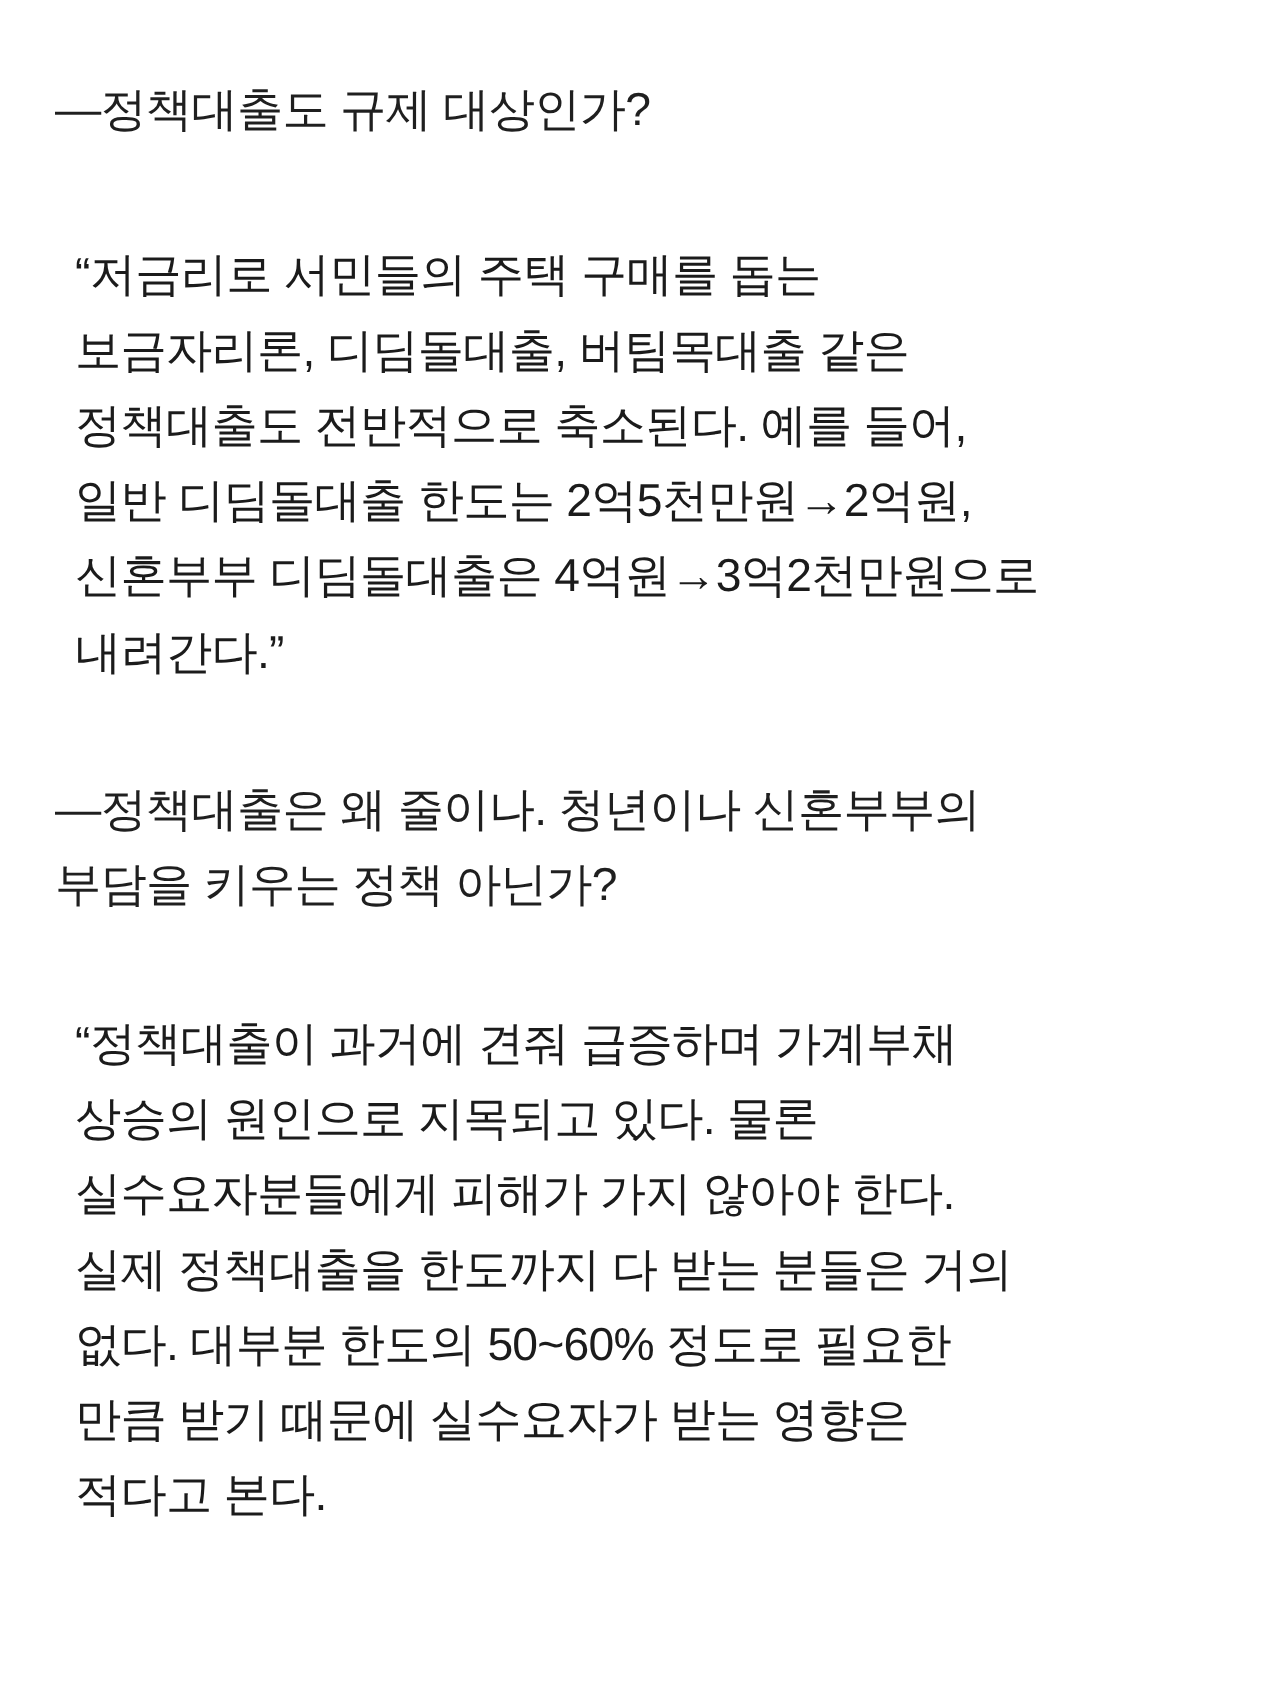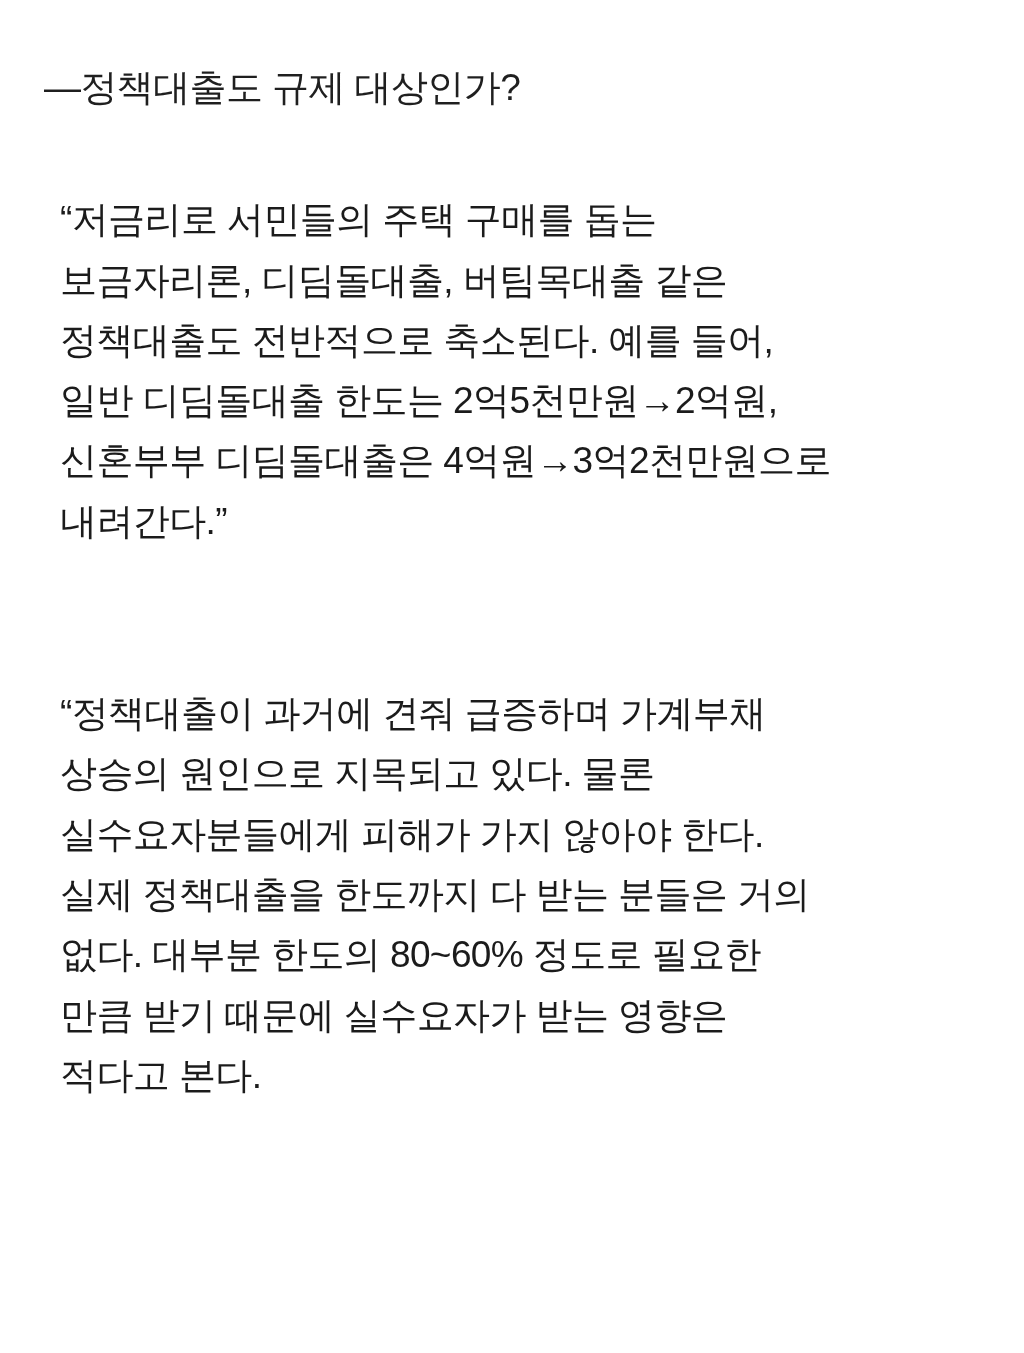--- a/index.html
+++ b/index.html
@@ -49,18 +49,19 @@
 <div class="article">
 
   <p class="block question">—정책대출도 규제 대상인가?</p>
 
   <div class="spacer-lg"></div>
 
   <p class="block answer">“저금리로 서민들의 주택 구매를 돕는 보금자리론, 디딤돌대출, 버팀목대출 같은 정책대출도 전반적으로 축소된다. 예를 들어, 일반 디딤돌대출 한도는 2억5천만원→2억원, 신혼부부 디딤돌대출은 4억원→3억2천만원으로 내려간다.”</p>
 
   <div class="spacer-md"></div>
 
+  <p class="block question">—정책대출은 왜 줄이나. 청년이나 신혼부부의 부담을 키우는 정책 아닌가?</p>
 
   <div class="spacer-md"></div>
 
-  <p class="block answer">“정책대출이 과거에 견줘 급증하며 가계부채 상승의 원인으로 지목되고 있다. 물론 실수요자분들에게 피해가 가지 않아야 한다. 실제 정책대출을 한도까지 다 받는 분들은 거의 없다. 대부분 한도의 80~60% 정도로 필요한 만큼 받기 때문에 실수요자가 받는 영향은 적다고 본다.</p>
+  <p class="block answer">“정책대출이 과거에 견줘 급증하며 가계부채 상승의 원인으로 지목되고 있다. 물론 실수요자분들에게 피해가 가지 않아야 한다. 실제 정책대출을 한도까지 다 받는 분들은 거의 없다. 대부분 한도의 50~60% 정도로 필요한 만큼 받기 때문에 실수요자가 받는 영향은 적다고 본다.</p>
 
 </div>
 
 </body></html>

